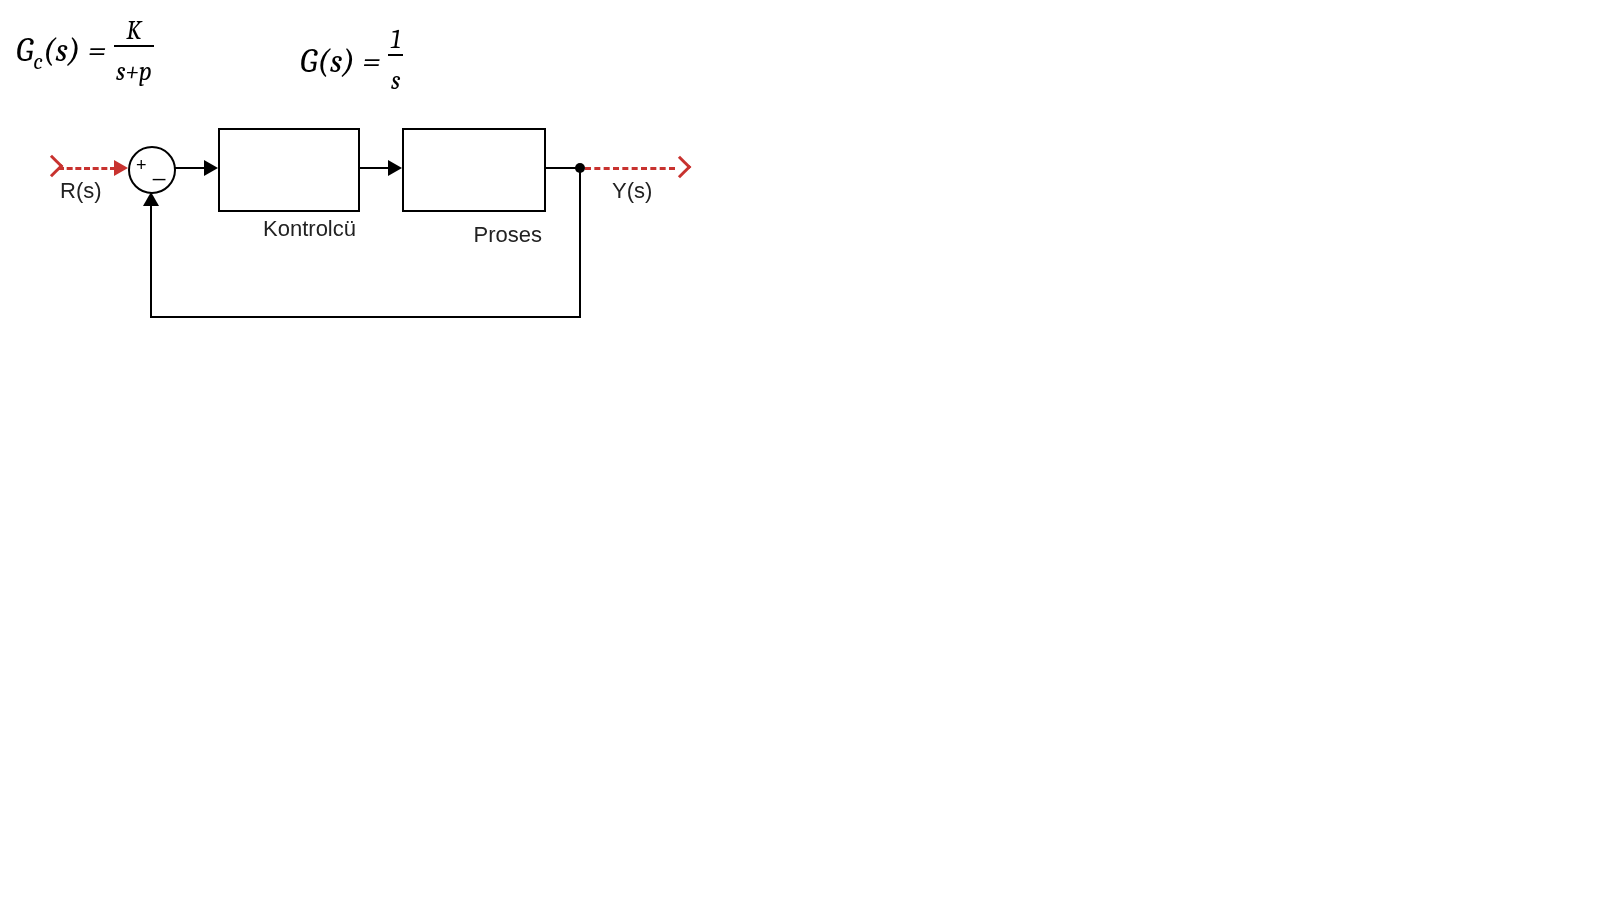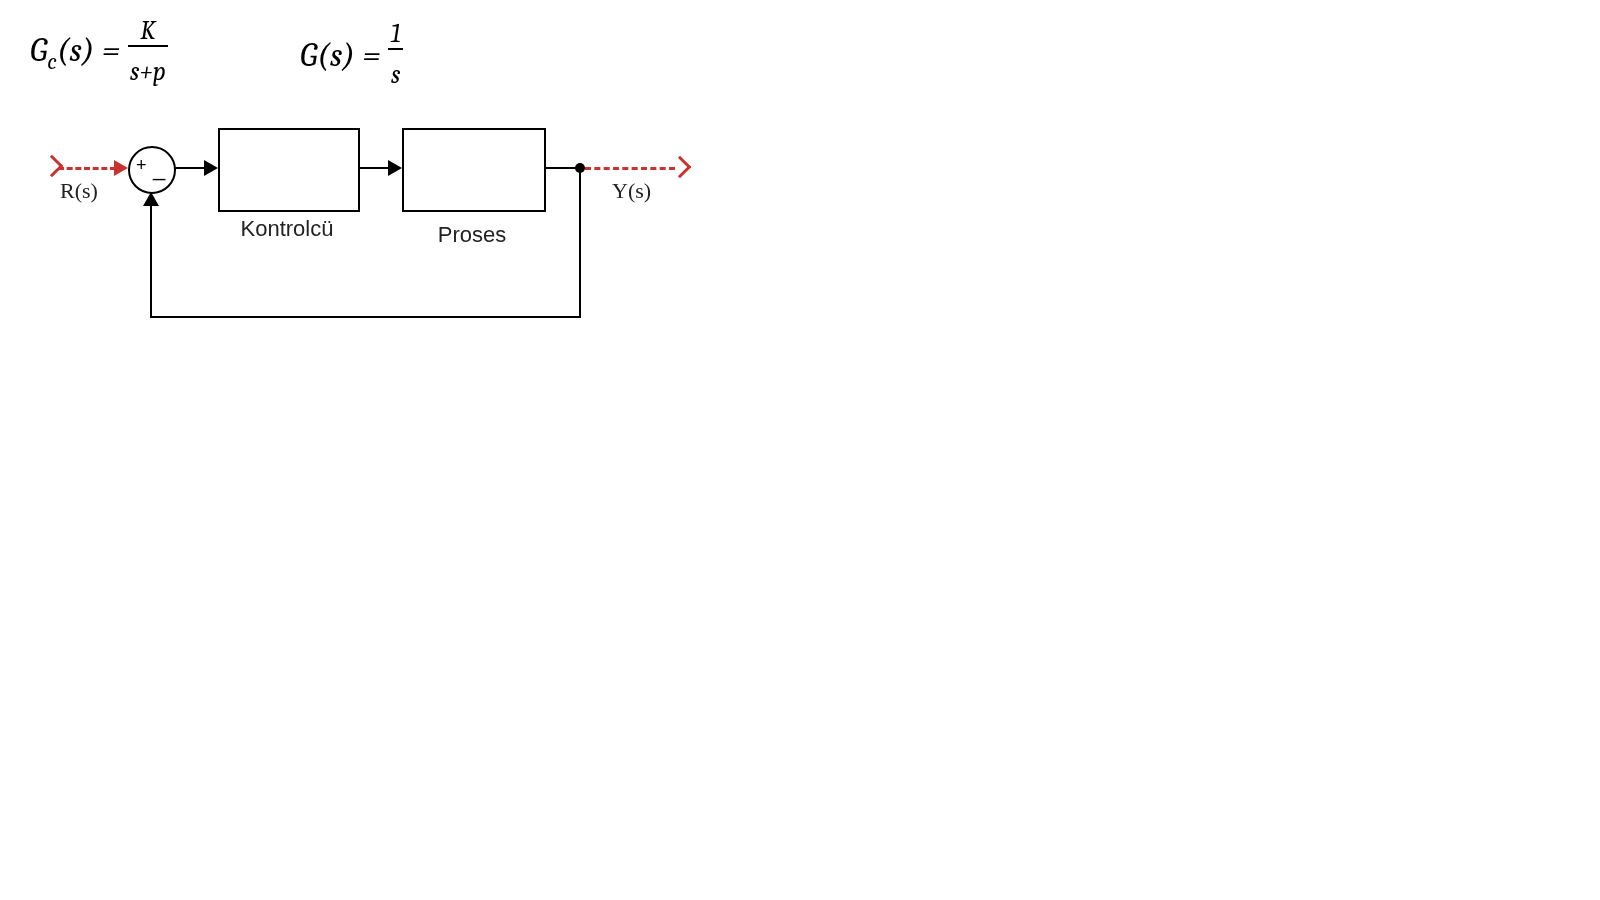--- a/index.html
+++ b/index.html
@@ -26,24 +26,24 @@
   .frac .num{padding:0 2px;}
   .frac .bar{width:100%;height:0;border-top:2px solid #000;}
   .frac .den{padding:0 2px;margin-top:12px;}
 
   
   .block{
     position:absolute;border:2px solid #000;background:#fff;
   }
   .block-label{
     position:absolute;font-family:Arial,Helvetica,sans-serif;
-    font-size:22px;color:#222;text-align:center;
+    font-size:22px;color:#222;text-align:right;
   }
   .sig-label{
-    position:absolute;font-family:Liberation Serif, serif;
+    position:absolute;font-family:Liberation Sans, sans-serif;
     font-size:22px;color:#222;
   }
   .sum-circle{
     position:absolute;width:44px;height:44px;border:2px solid #000;
     border-radius:50%;background:#fff;
   }
   .sum-sign{
     position:absolute;font-family:Arial,Helvetica,sans-serif;
     font-size:18px;color:#000;line-height:1;
   }
@@ -85,32 +85,32 @@
   .node-dot{
     position:absolute;width:10px;height:10px;border-radius:50%;
     background:#000;
   }
 </style>
 </head>
 <body>
 
 <div class="stage">
 
-  <div class="formula" style="left:30px;top:18px;">
+  <div class="formula" style="left:16px;top:18px;">
     <span>
       <span>G</span><span class="sub">c</span><span>(s) =</span>
     </span>
     <span class="frac">
       <span class="num">K</span>
       <span class="bar"></span>
       <span class="den">s+p</span>
     </span>
   </div>
 
-  <div class="formula" style="left:300px;top:21px;">
+  <div class="formula" style="left:300px;top:27px;">
     <span>G(s) =</span>
     <span class="frac">
       <span class="num">1</span>
       <span class="bar"></span>
       <span class="den">s</span>
     </span>
   </div>
 
   <div class="port-tick" style="left:44px;top:158px;transform:rotate(45deg);"></div>
 

